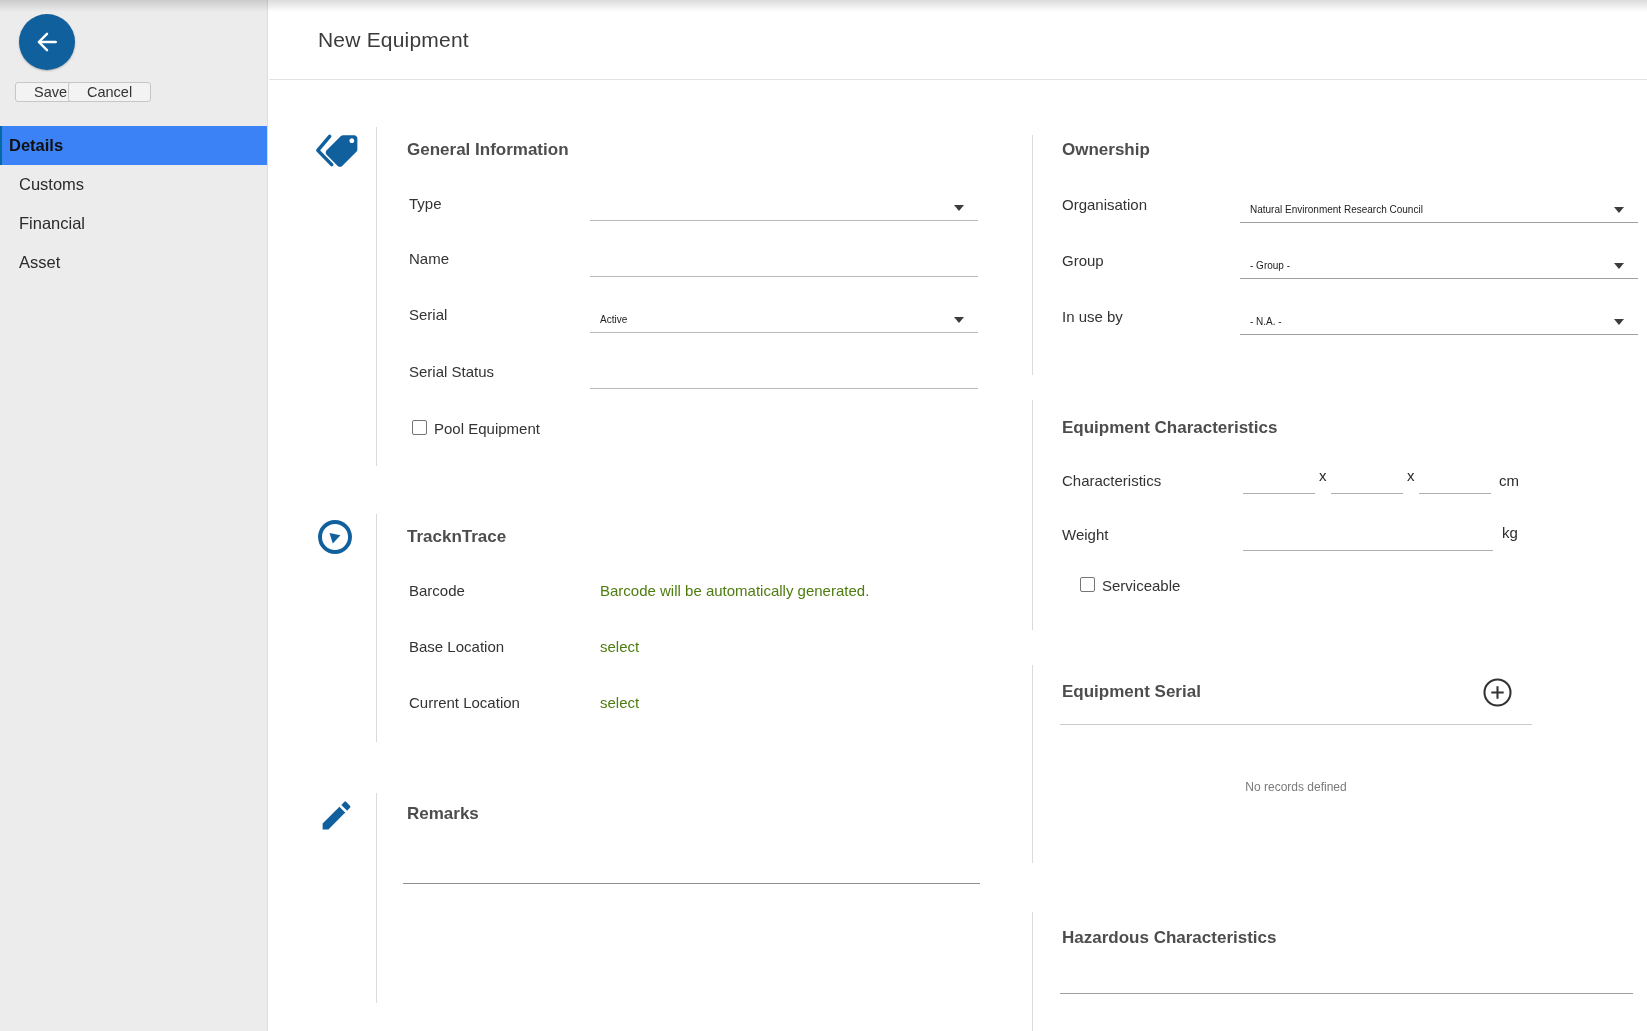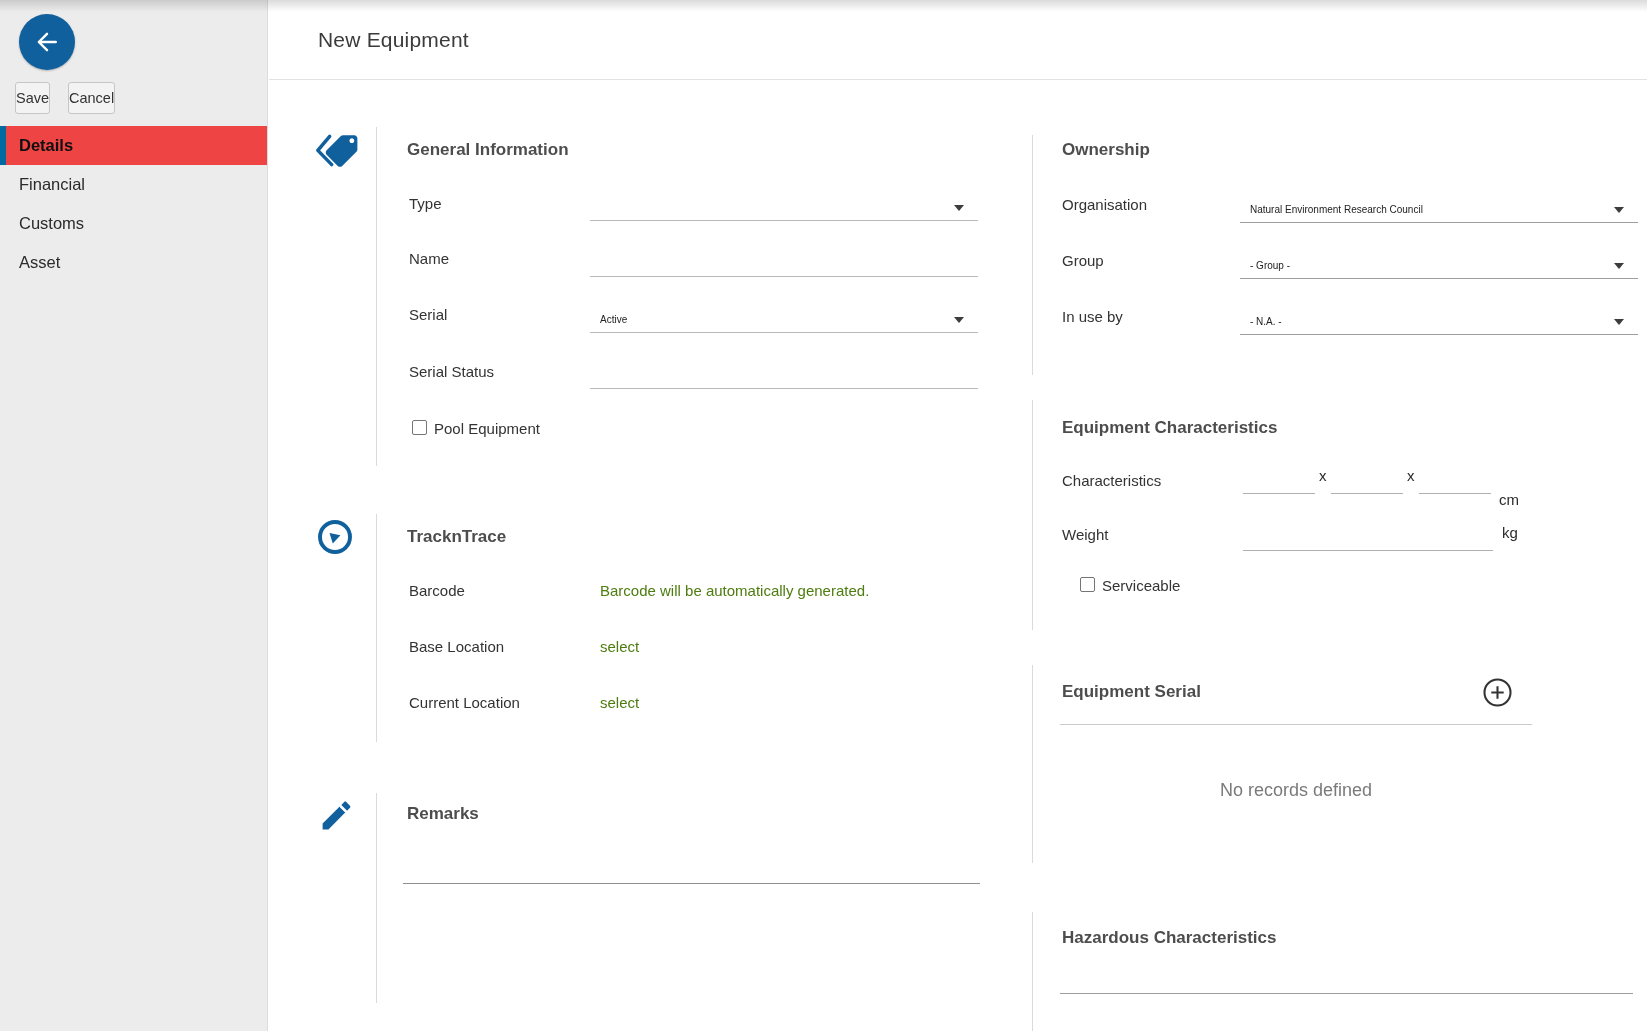--- a/index.html
+++ b/index.html
@@ -7,27 +7,27 @@
         font-family:"Liberation Sans",sans-serif;color:#333;}
   .top-shade{position:absolute;left:0;top:0;right:0;height:12px;
              background:linear-gradient(rgba(0,0,0,.14),rgba(0,0,0,0));pointer-events:none;z-index:9;}
 
   
   .sidebar{position:absolute;left:0;top:0;width:268px;height:100%;background:#ececec;
            border-right:1px solid #dcdcdc;box-sizing:border-box;}
   .back-btn{position:absolute;left:19px;top:14px;width:56px;height:56px;border-radius:50%;
             background:#11609e;display:flex;align-items:center;justify-content:center;cursor:pointer;
             box-shadow:0 1px 2px rgba(0,0,0,.25);}
-  .btn{position:absolute;top:82px;height:32px;background:#f3f3f3;border:1px solid #c6c6c6;
-       border-radius:3px;font-family:inherit;font-size:14.5px;color:#333;padding:0 0;cursor:pointer;}
+  .btn{position:absolute;top:82px;height:20px;background:#f3f3f3;border:1px solid #c6c6c6;
+       border-radius:3px;font-family:inherit;font-size:14.5px;color:#333;padding:0 18px;cursor:pointer;}
   .btn-save{left:15px;}
   .btn-cancel{left:68px;}
   .nav{position:absolute;left:0;top:126px;width:100%;}
   .nav-item{height:39px;line-height:39px;padding-left:19px;font-size:16.5px;color:#2b2b2b;cursor:pointer;}
-  .nav-item.selected{background:#ef4444;border-left:6px solid #0369a1;padding-left:13px;
+  .nav-item.selected{background:#3b82f6;border-left:2px solid #0369a1;padding-left:7px;
                      font-weight:bold;color:#101010;}
 
   
   .main-title{position:absolute;left:318px;top:28px;font-size:21px;color:#3b3b3b;letter-spacing:.2px;}
   .header-divider{position:absolute;left:269px;right:0;top:79px;height:1px;background:#e2e2e2;}
 
   
   .vrule{position:absolute;width:1px;background:#dadada;}
   .sec-title{position:absolute;font-size:17px;font-weight:bold;color:#4d4d4d;transform:translateY(-50%);white-space:nowrap;}
   .lbl{position:absolute;font-size:15px;color:#333;transform:translateY(-50%);white-space:nowrap;}
@@ -36,21 +36,21 @@
   .field .fval{position:absolute;left:10px;bottom:7px;font-size:10px;color:#222;white-space:nowrap;}
   .u-light{border-bottom:1px solid #b9b9b9;}
   .u-mid{border-bottom:1px solid #9e9e9e;}
   .u-dim{border-bottom:1px solid #b0b0b0;}
   .caret{position:absolute;right:14px;top:50%;margin-top:1px;width:0;height:0;
          border-left:5px solid transparent;border-right:5px solid transparent;border-top:6px solid #3c3c3c;}
   .cb{position:absolute;width:13px;height:13px;background:#fff;border:1.5px solid #757575;
       border-radius:2px;cursor:pointer;}
   .icon{position:absolute;}
   .divider-h{position:absolute;height:1px;background:#cbcbcb;}
-  .empty-note{position:absolute;font-size:18px;color:#7a7a7a;text-align:center;}
+  .empty-note{position:absolute;font-size:12px;color:#7a7a7a;text-align:center;}
   .plus-btn{position:absolute;width:31px;height:31px;cursor:pointer;background:none;border:none;padding:0;}
   .unit{position:absolute;font-size:15px;color:#2b2b2b;transform:translateY(-50%);}
 </style>
 </head>
 <body>
 
 <div class="page">
   <div class="top-shade"></div>
 
   <div class="sidebar">
@@ -59,22 +59,22 @@
         <svg width="28" height="28" viewBox="0 0 24 24">
           <path d="M19.5 12H5.5M12 5l-7 7 7 7" fill="none" stroke="#ffffff" stroke-width="2.1" stroke-linecap="round" stroke-linejoin="round"></path>
         </svg>
       </span>
     </div>
     <button class="btn btn-save">Save</button>
     <button class="btn btn-cancel">Cancel</button>
 
     <div class="nav">
       <div class="nav-item selected">Details</div>
+      <div class="nav-item">Customs</div>
       <div class="nav-item">Financial</div>
-      <div class="nav-item">Customs</div>
       <div class="nav-item">Asset</div>
     </div>
   </div>
 
   <div class="main-title">New Equipment</div>
   <div class="header-divider"></div>
 
   <span class="icon" style="left:314px;top:132px;">
     <svg width="44" height="38" viewBox="0 0 27 24">
       <g transform="translate(29,0) scale(-1,1)">
@@ -164,21 +164,21 @@
 
   <div class="vrule" style="left:1032px;top:400px;height:230px;"></div>
   <div class="sec-title" style="left:1062px;top:428px;">Equipment Characteristics</div>
 
   <div class="lbl" style="left:1062px;top:480px;">Characteristics</div>
   <div class="field u-dim" style="left:1243px;top:474px;width:72px;height:20px;"></div>
   <div class="unit" style="left:1319px;top:475px;">x</div>
   <div class="field u-dim" style="left:1331px;top:474px;width:72px;height:20px;"></div>
   <div class="unit" style="left:1407px;top:475px;">x</div>
   <div class="field u-dim" style="left:1419px;top:474px;width:72px;height:20px;"></div>
-  <div class="unit" style="left:1499px;top:480px;margin-top:19px;">cm</div>
+  <div class="unit" style="left:1499px;top:480px;">cm</div>
 
   <div class="lbl" style="left:1062px;top:534px;">Weight</div>
   <div class="field u-dim" style="left:1243px;top:520px;width:250px;height:31px;"></div>
   <div class="unit" style="left:1502px;top:532px;">kg</div>
 
   <div class="cb" style="left:1080px;top:577px;"></div>
   <div class="lbl" style="left:1102px;top:585px;">Serviceable</div>
 
   <div class="vrule" style="left:1032px;top:665px;height:198px;"></div>
   <div class="sec-title" style="left:1062px;top:692px;">Equipment Serial</div>

